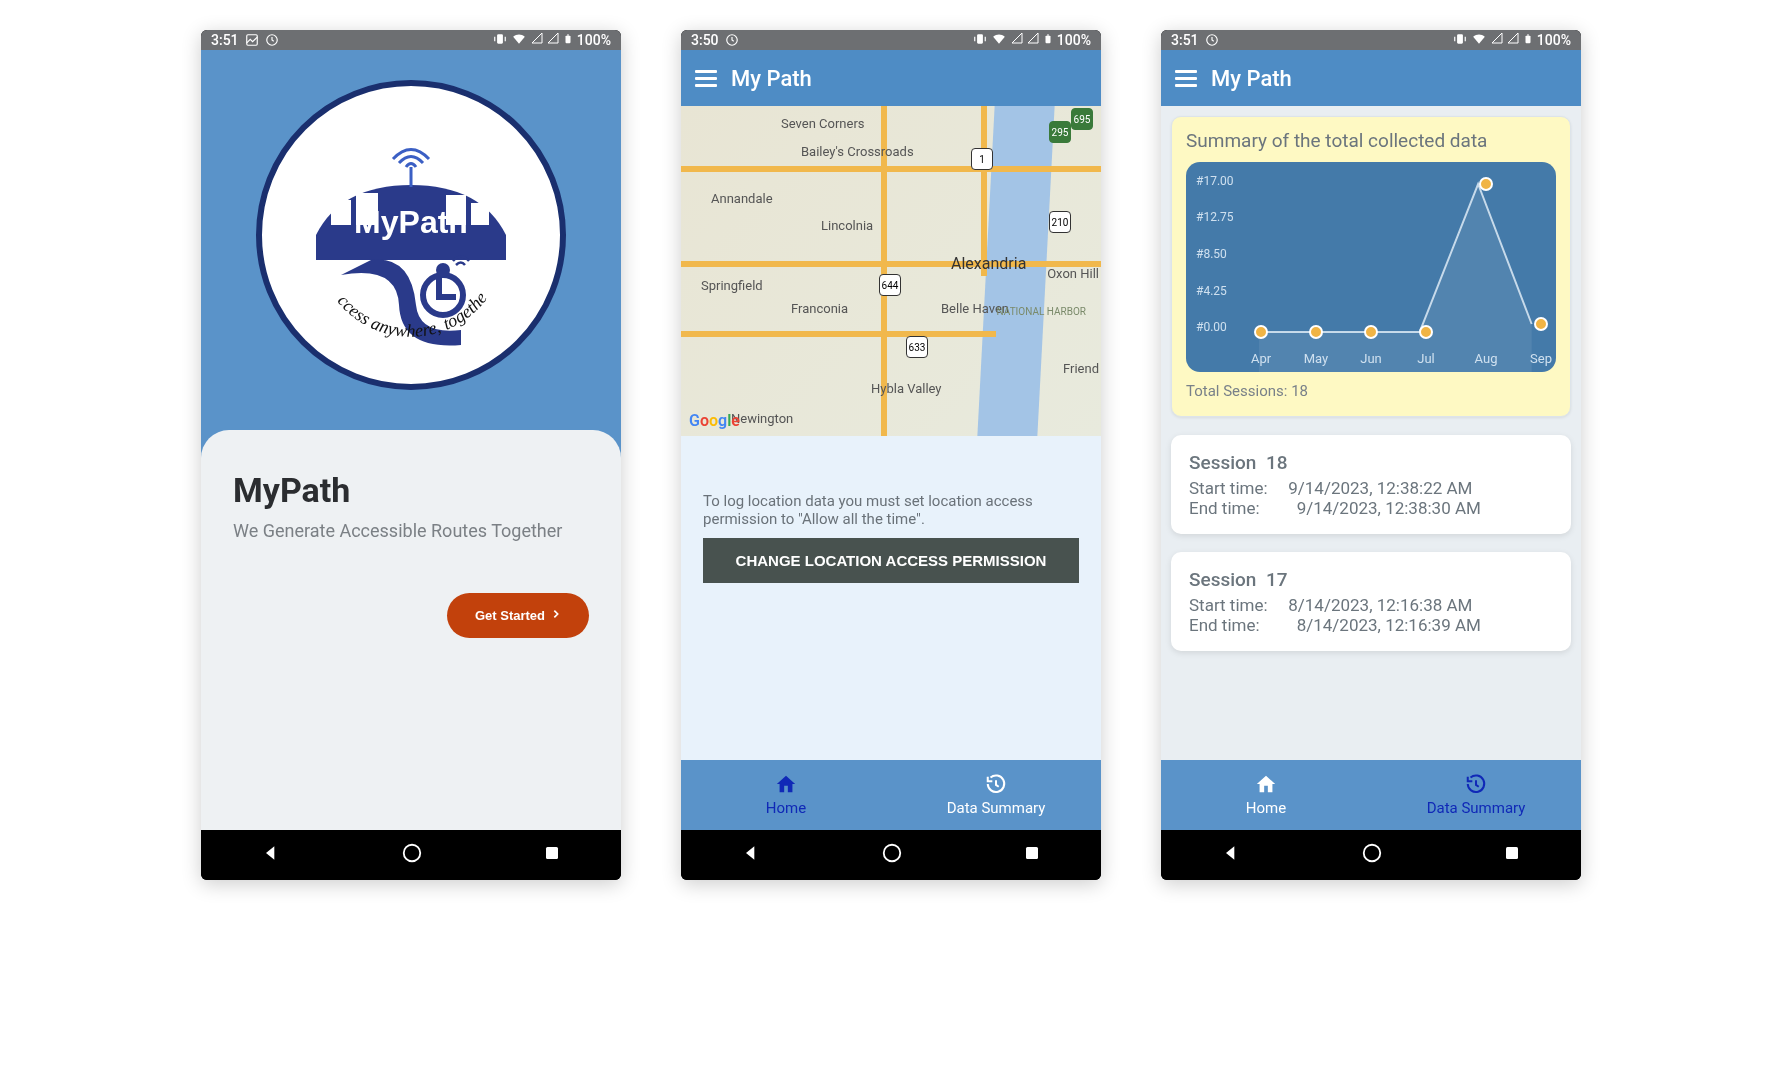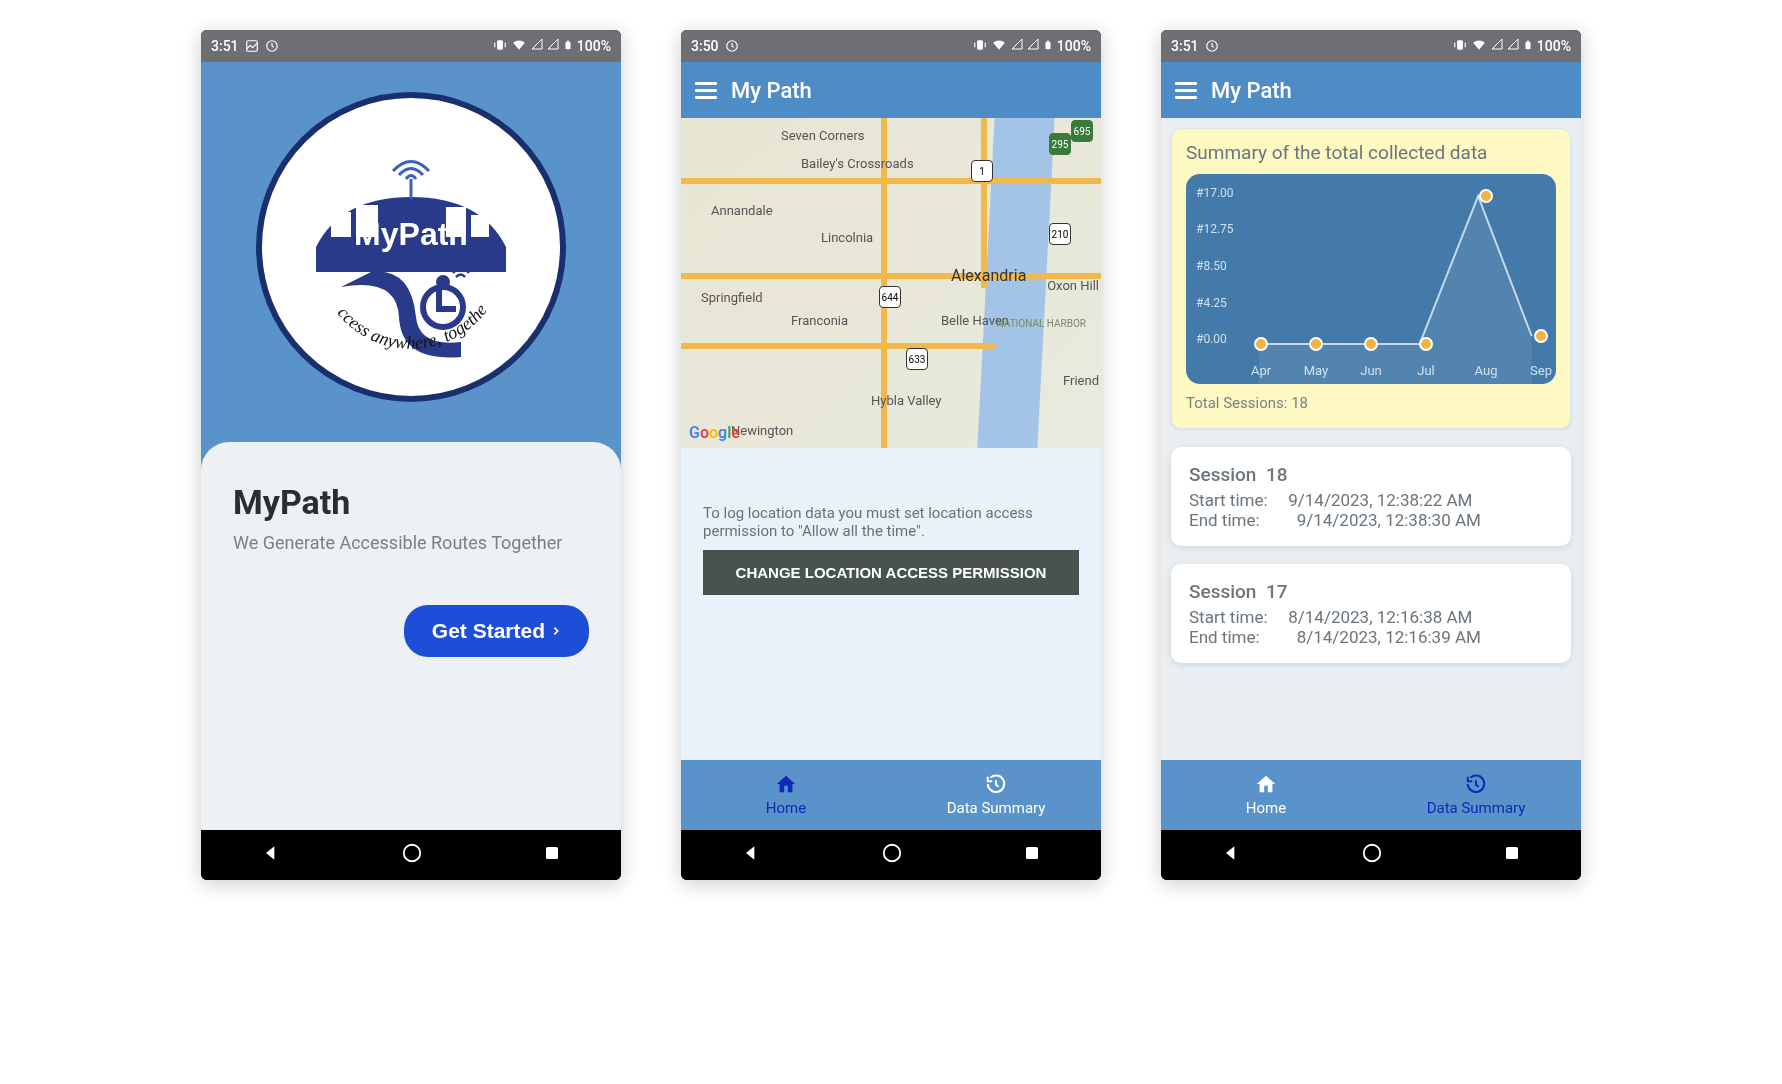--- a/index.html
+++ b/index.html
@@ -17,21 +17,21 @@
     width: 420px;
     height: 850px;
     background: #000;
     border-radius: 6px;
     overflow: hidden;
     box-shadow: 0 4px 20px rgba(0,0,0,0.2);
     display: flex;
     flex-direction: column;
   }
   .status-bar {
-    height: 32px;
+    height: 20px;
     background: #6d6f72;
     color: #fff;
     display: flex;
     align-items: center;
     justify-content: space-between;
     padding: 0 10px;
     font-size: 14px;
     font-weight: 500;
   }
   .status-left { display:flex; align-items:center; gap:6px;}
@@ -89,26 +89,26 @@
     color:#2b2d30;
   }
   .card1 .subtitle {
     color:#7b8085;
     font-size:18px;
     line-height:1.4;
   }
   .get-started {
     align-self:flex-end;
     margin-top:50px;
-    background:#1d4ed8;
+    background:#c2410c;
     color:#fff;
     border:none;
     border-radius:24px;
     padding:14px 28px;
-    font-size:21px;
+    font-size:13px;
     font-weight:600;
     display:flex;
     align-items:center;
     gap:6px;
     cursor:pointer;
   }
 
   
   .app-header {
     background:#4e8cc5;

